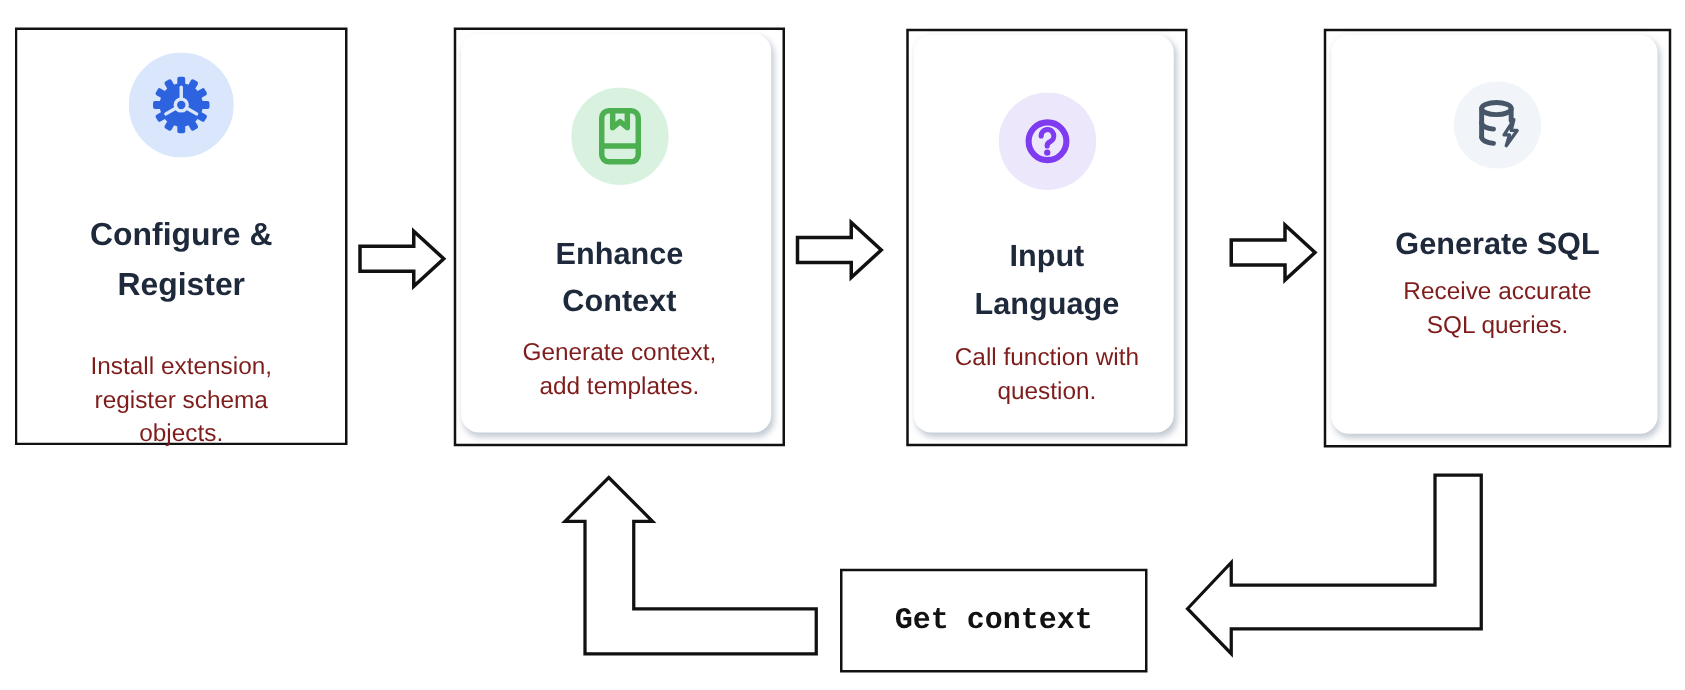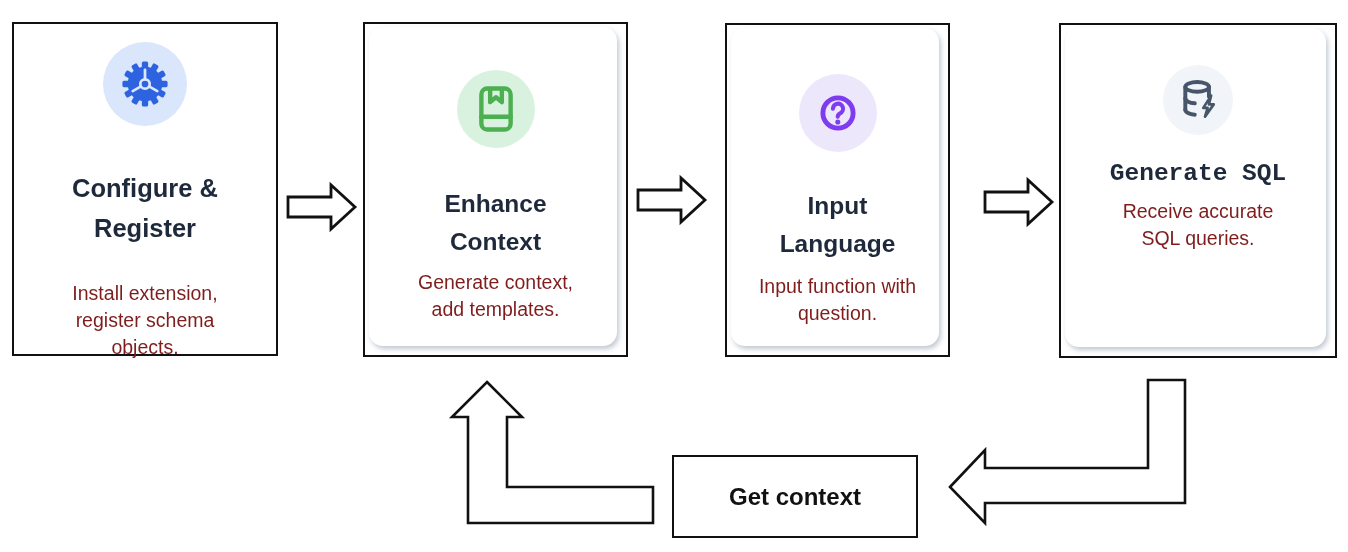--- a/index.html
+++ b/index.html
@@ -55,21 +55,21 @@
 
   .card-title {
     font-weight: bold;
     color: #1e293b;
     text-align: center;
     white-space: pre-line;
   }
   .card-0 .card-title { margin-top: 42px; font-size: 25.5px; line-height: 1.57; }
   .card-1 .card-title { margin-top: 37px; font-size: 24.5px; line-height: 1.55; }
   .card-2 .card-title { margin-top: 35px; font-size: 24.5px; line-height: 1.55; }
-  .card-3 .card-title { margin-top: 23px; font-size: 24.5px; line-height: 1.3; font-family: Liberation Mono, monospace; }
+  .card-3 .card-title { margin-top: 45px; font-size: 24.5px; line-height: 1.3; }
 
   .card-desc {
     color: #7f1d1d;
     text-align: center;
     white-space: pre-line;
     font-size: 19.5px;
     line-height: 1.38;
   }
   .card-0 .card-desc { margin-top: 32px; }
   .card-1 .card-desc { margin-top: 8px; }
@@ -98,20 +98,21 @@
     border: 2.5px solid #111111;
     box-sizing: border-box;
     display: flex;
     align-items: center;
     justify-content: center;
   }
   .loop-box-label {
     font-weight: bold;
     font-size: 24px;
     color: #111111;
+    font-family: Liberation Mono, monospace;
   }
 </style>
 </head>
 <body>
 
 <div class="canvas">
 
   <div class="card card-0">
     <div class="card-sheet sheet-flat"></div>
     <div class="card-content">
@@ -179,21 +180,21 @@
           <circle cx="40" cy="40" r="40" fill="#ede7fc"></circle>
           <g fill="none" stroke-linecap="round" stroke="#7e3bf0">
             <circle cx="40" cy="40" r="15.5" stroke-width="5"></circle>
             <path d="M34.8,35.6 a5.2,5.2 0 1 1 7.4,4.7 c-1.9,0.9 -2.5,1.8 -2.5,3.6" stroke-width="4.2"></path>
           </g>
           <circle cx="39.8" cy="49.3" r="2.6" fill="#7e3bf0"></circle>
         </svg>
       </span>
       <div class="card-title">Input
 Language</div>
-      <div class="card-desc">Input function with
+      <div class="card-desc">Call function with
 question.</div>
     </div>
   </div>
 
   <div class="card card-3">
     <div class="card-sheet sheet-elevated"></div>
     <div class="card-content">
       <span class="icon-badge">
         <svg viewBox="0 0 80 80">
           <circle cx="40" cy="40" r="40" fill="#f1f4f8"></circle>

